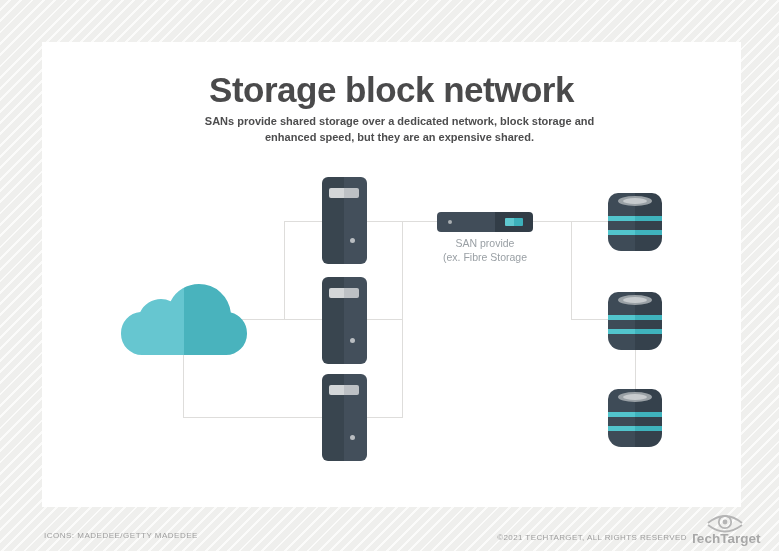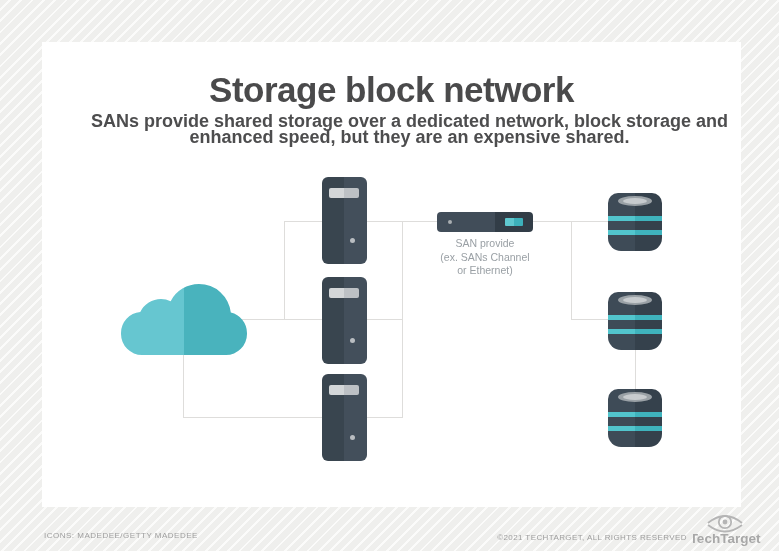--- a/index.html
+++ b/index.html
@@ -14,22 +14,22 @@
   .card {
     position:absolute; left:42px; top:42px; width:699px; height:465px;
     background:#ffffff;
   }
   .title {
     position:absolute; left:42px; top:70px; width:699px;
     text-align:center; font-size:35px; line-height:40px; font-weight:bold;
     color:#4a4a4b; letter-spacing:-0.5px;
   }
   .subtitle {
-    position:absolute; left:60px; top:114px; width:699px;
-    text-align:center; font-size:18px; line-height:15.5px; font-weight:bold;
+    position:absolute; left:50px; top:114px; width:699px;
+    text-align:center; font-size:11px; line-height:15.5px; font-weight:bold;
     color:#4d4d4e;
   }
   
   .line { position:absolute; background:#dedddb; z-index:1; }
   .h { height:1px; }
   .v { width:1px; }
   .lineA { left:284px; top:221px; width:324px; }
   .lineB { left:284px; top:221px; height:98px; }
   .lineC { left:235px; top:319px; width:167px; }
   .lineD { left:402px; top:221px; height:197px; }
@@ -140,22 +140,21 @@
   <div class="server-bar"></div>
   <div class="server-dot"></div>
 </div>
 
 <div class="switch">
   <div class="switch-dot"></div>
   <div class="switch-led"></div>
 </div>
 <div class="switch-label">
   <div>SAN provide</div>
-  <div>(ex. SANs Channel</div>
-  <div>or Ethernet)</div>
+  <div>(ex. Fibre Storage</div>
 </div>
 
 <div class="disk d1">
   <div class="disk-stripe t1"></div>
   <div class="disk-stripe t2"></div>
   <div class="disk-cap"></div>
   <div class="disk-cap-inner"></div>
 </div>
 <div class="disk d2">
   <div class="disk-stripe t1"></div>

